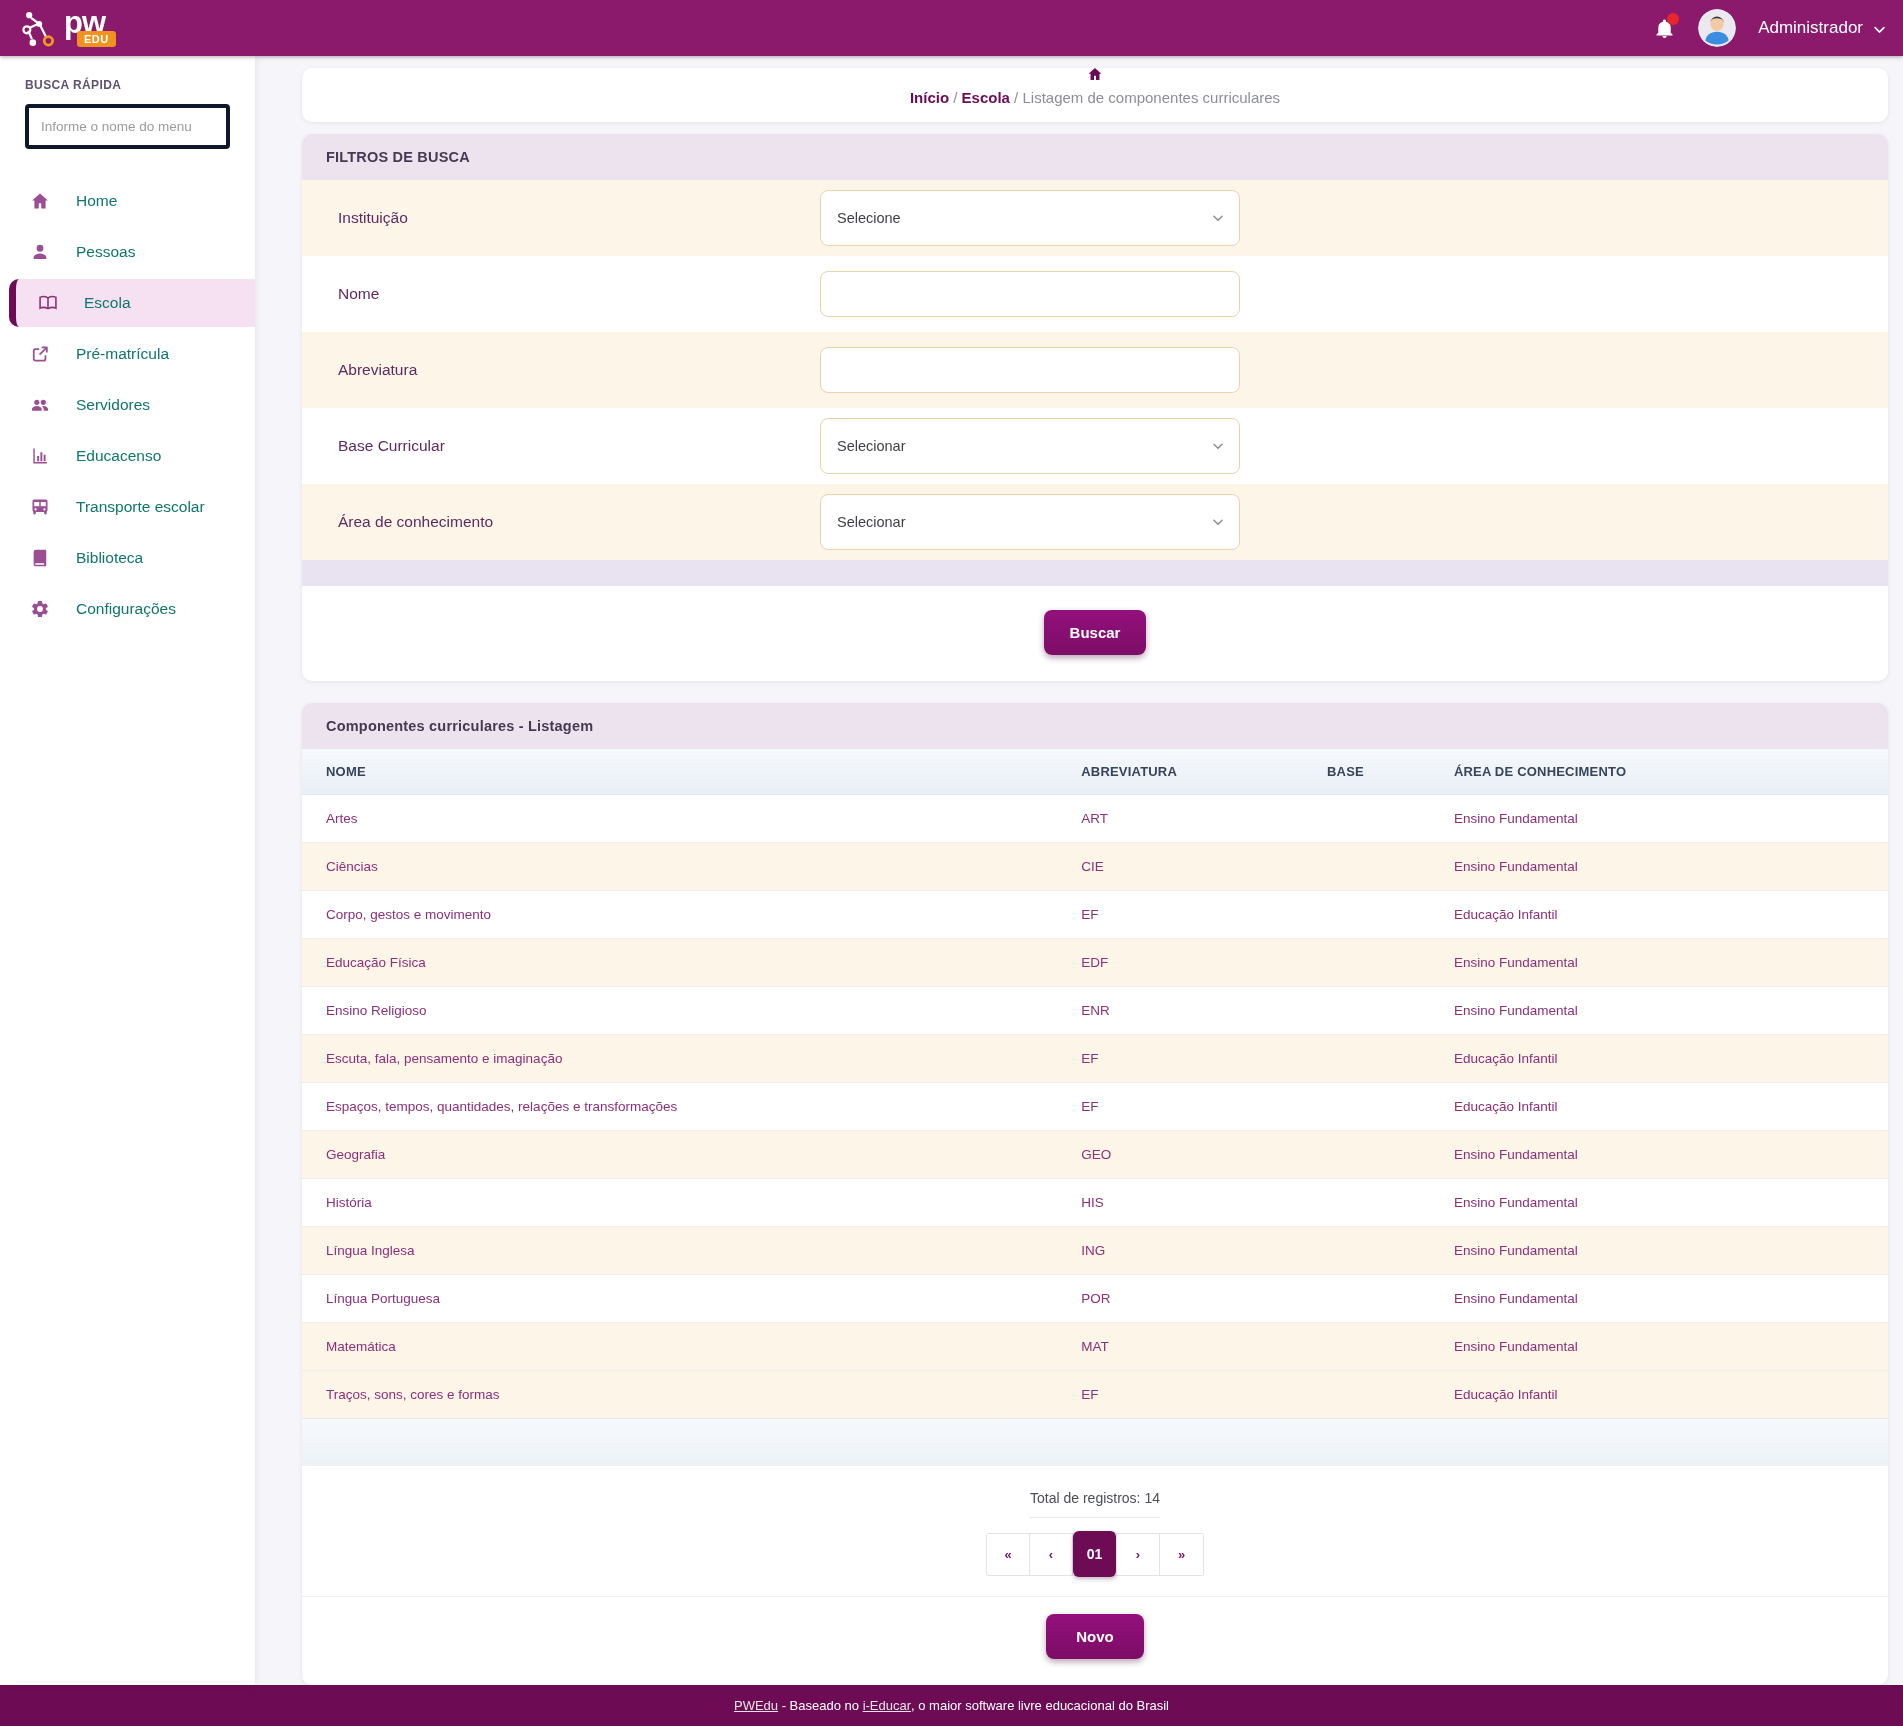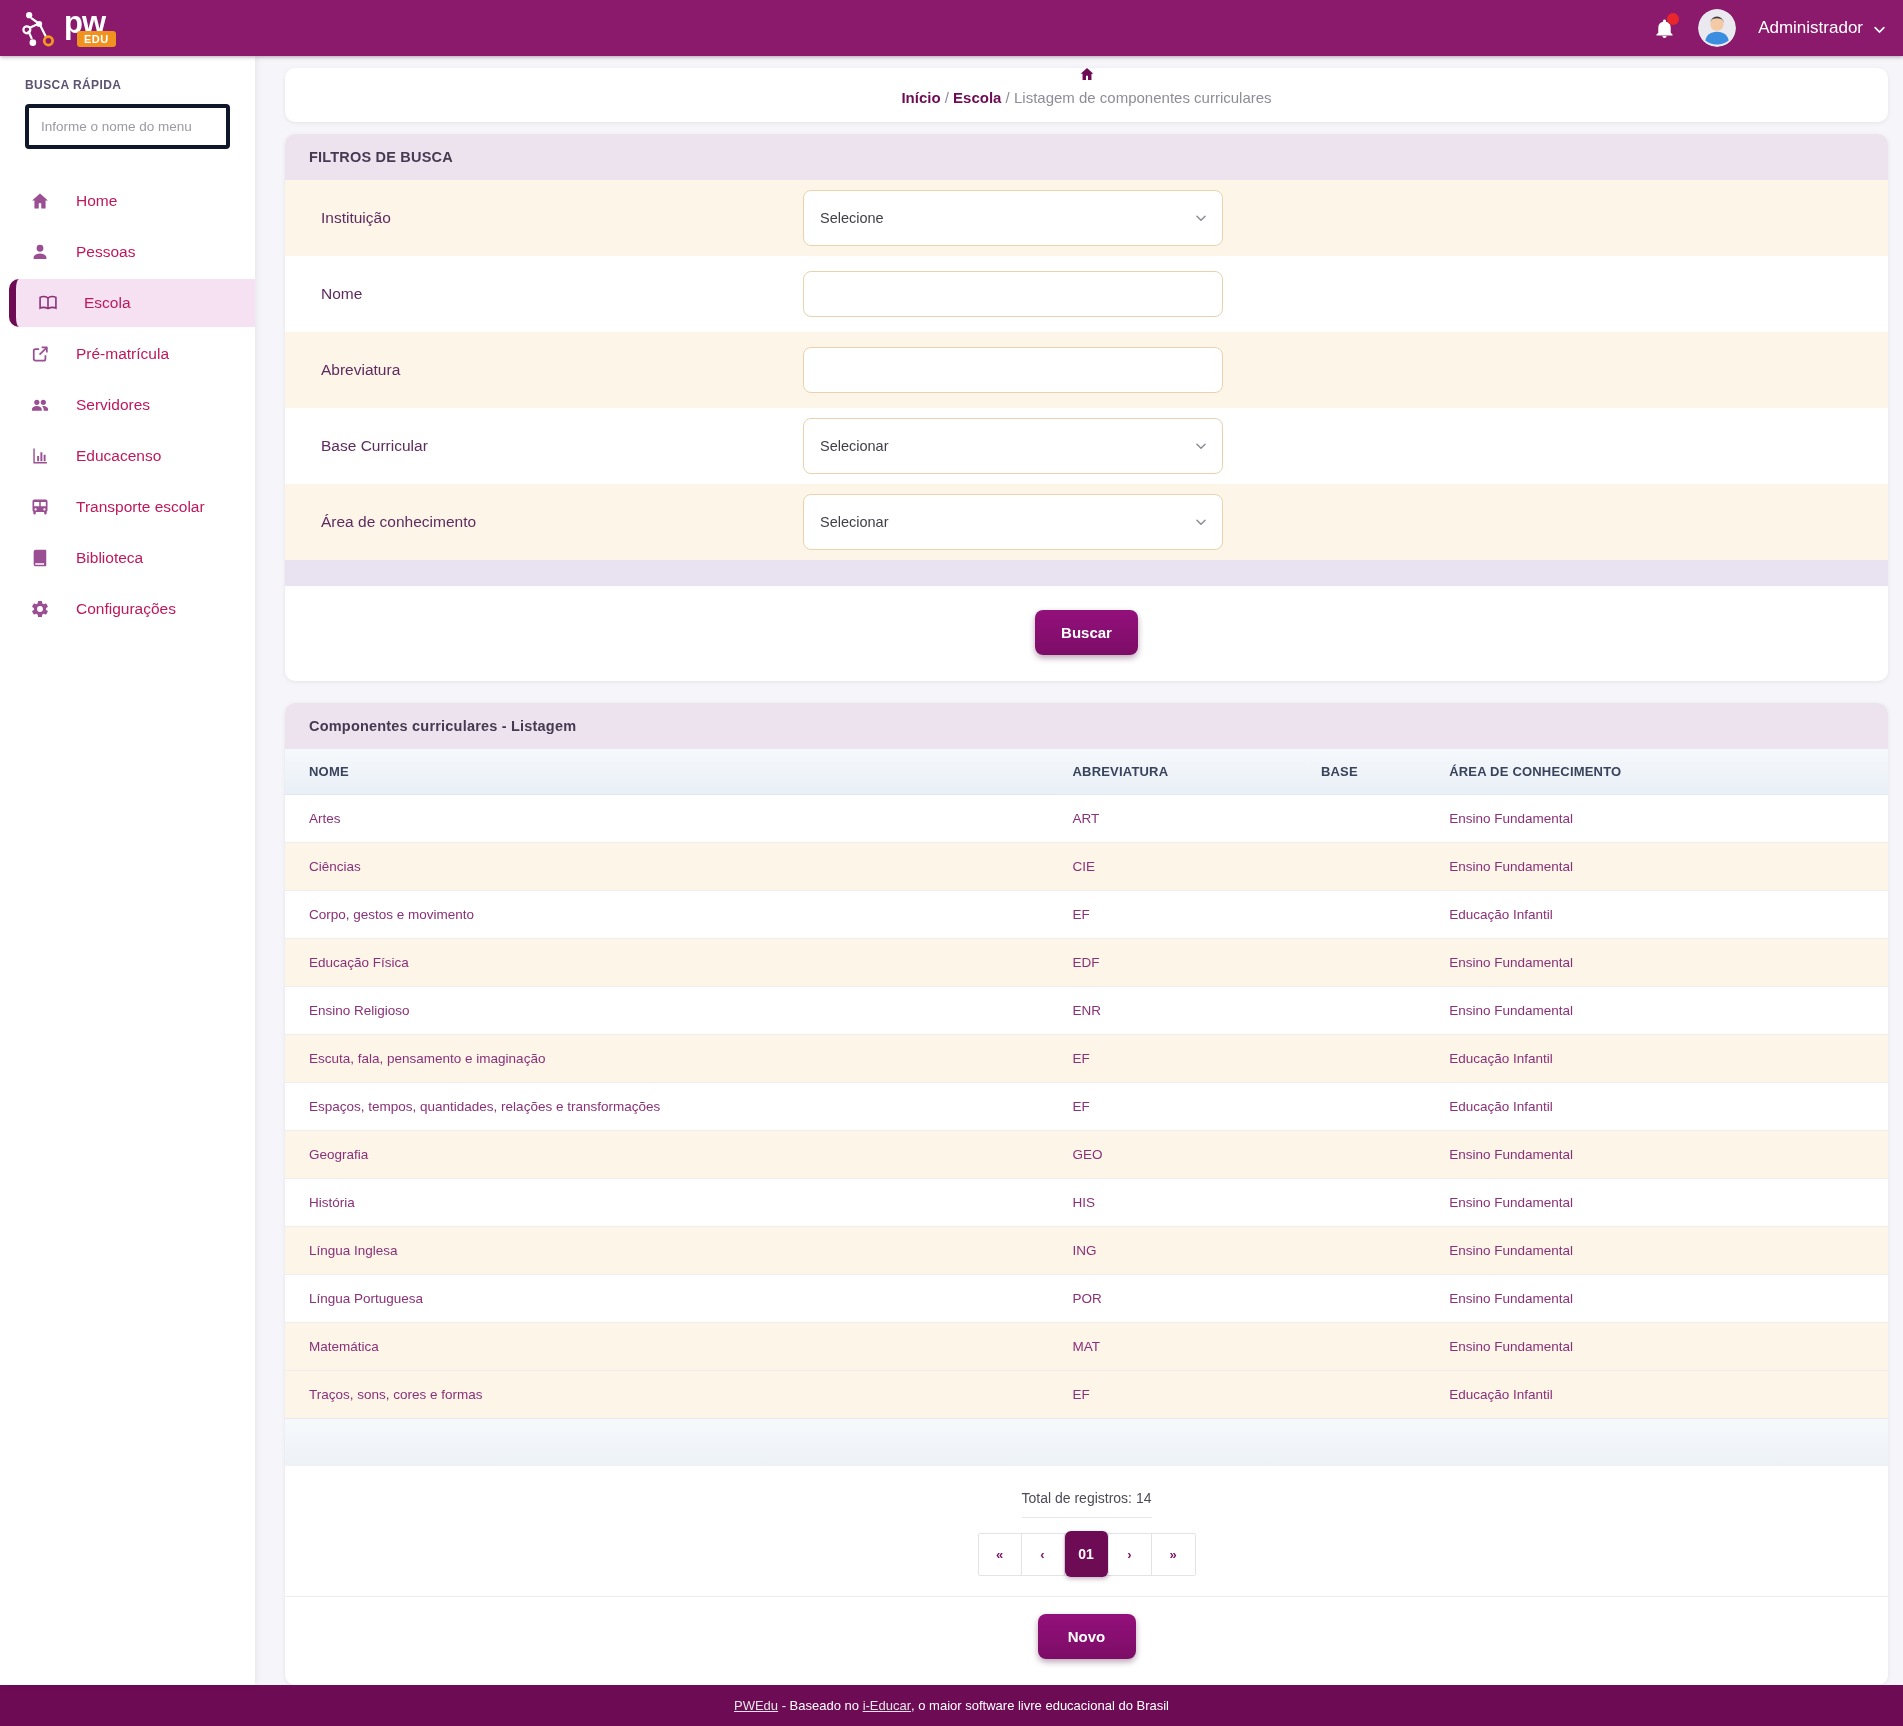--- a/index.html
+++ b/index.html
@@ -22,30 +22,30 @@
   .bell .dot { position: absolute; top: -4px; right: -3px; width: 12px; height: 12px;
                background: #e8262b; border-radius: 50%; }
   .avatar { width: 38px; height: 38px; border-radius: 50%; overflow: hidden; cursor: pointer; flex: none; }
   .avatar svg { width: 100%; height: 100%; display: block; }
   .user-menu { display: flex; align-items: center; gap: 9px; background: none; border: none;
                color: #fff; font-size: 17px; font-family: inherit; cursor: pointer; }
   .user-menu .chev { width: 15px; height: 15px; display: inline-flex; margin-top: 2px; }
   .user-menu .chev svg { width: 100%; height: 100%; }
 
   
-  .shell { display: flex; height: 1629px; }
+  .shell { display: flex; height: 1629px; gap: 17px; }
   .sidebar { width: 255px; background: #fff; box-shadow: 2px 0 6px rgba(0,0,0,.06);
              padding-top: 22px; flex: none; position: relative; z-index: 5; }
   .qs-label { font-size: 12px; font-weight: 700; color: #5c5370; letter-spacing: .4px; margin: 0 0 12px 25px; }
   .qs-input { display: block; width: 205px; margin: 0 auto 28px auto; padding: 11px 12px;
               border: 4px solid #0f172a; border-radius: 4px; font-size: 13.5px; color: #555;
               font-family: inherit; outline: none; background: #fff; }
   .qs-input::placeholder { color: #9a9aa5; }
   .side-item { display: flex; align-items: center; gap: 26px; padding: 14px 0 14px 30px;
-               color: #be185d; font-size: 15.5px; cursor: pointer; text-decoration: none; margin: 3px 0; }
+               color: #0f766e; font-size: 15.5px; cursor: pointer; text-decoration: none; margin: 3px 0; }
   .side-item .icn { width: 20px; height: 20px; color: #9a4f93; display: inline-flex; flex: none; }
   .side-item .icn svg { width: 100%; height: 100%; }
   .side-item.active { background: #f5e1f2; border-left: 7px solid #6d0b55;
                       border-radius: 10px 0 0 10px; margin-left: 9px; padding-left: 22px; }
   .side-item.active .icn { color: #8a3178; }
 
   
   .main { flex: 1; padding: 12px 15px 0 30px; overflow: hidden; }
   .card { background: #fff; border-radius: 10px; box-shadow: 0 1px 4px rgba(40,20,60,.09);
           overflow: hidden; }

